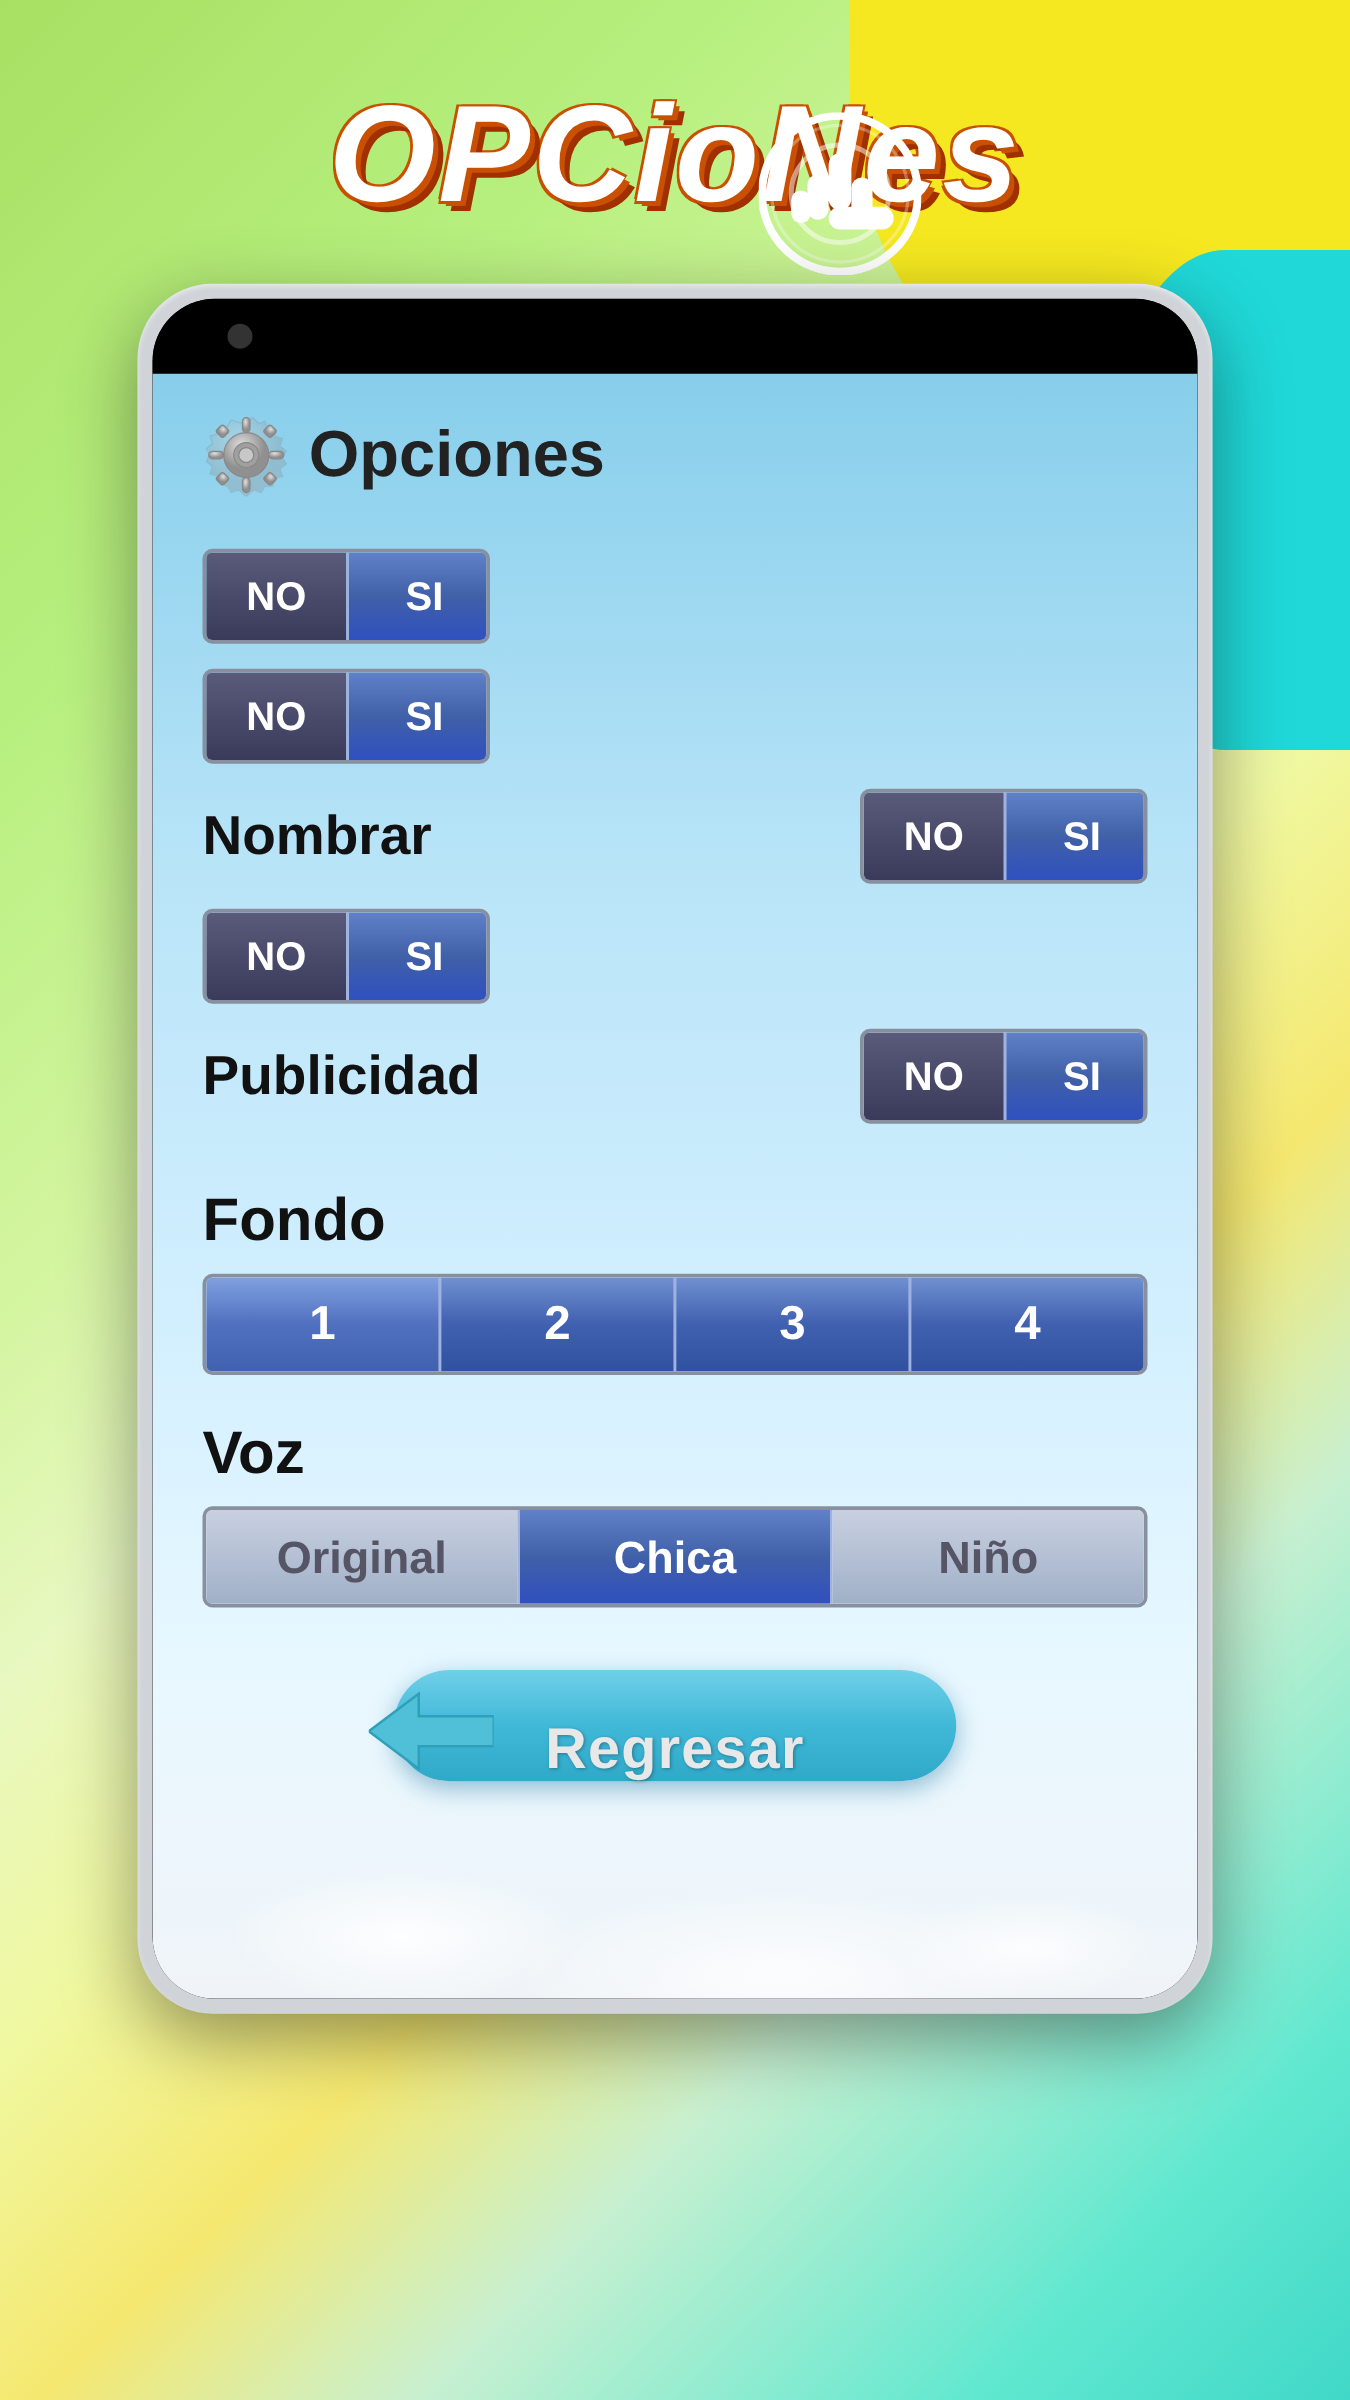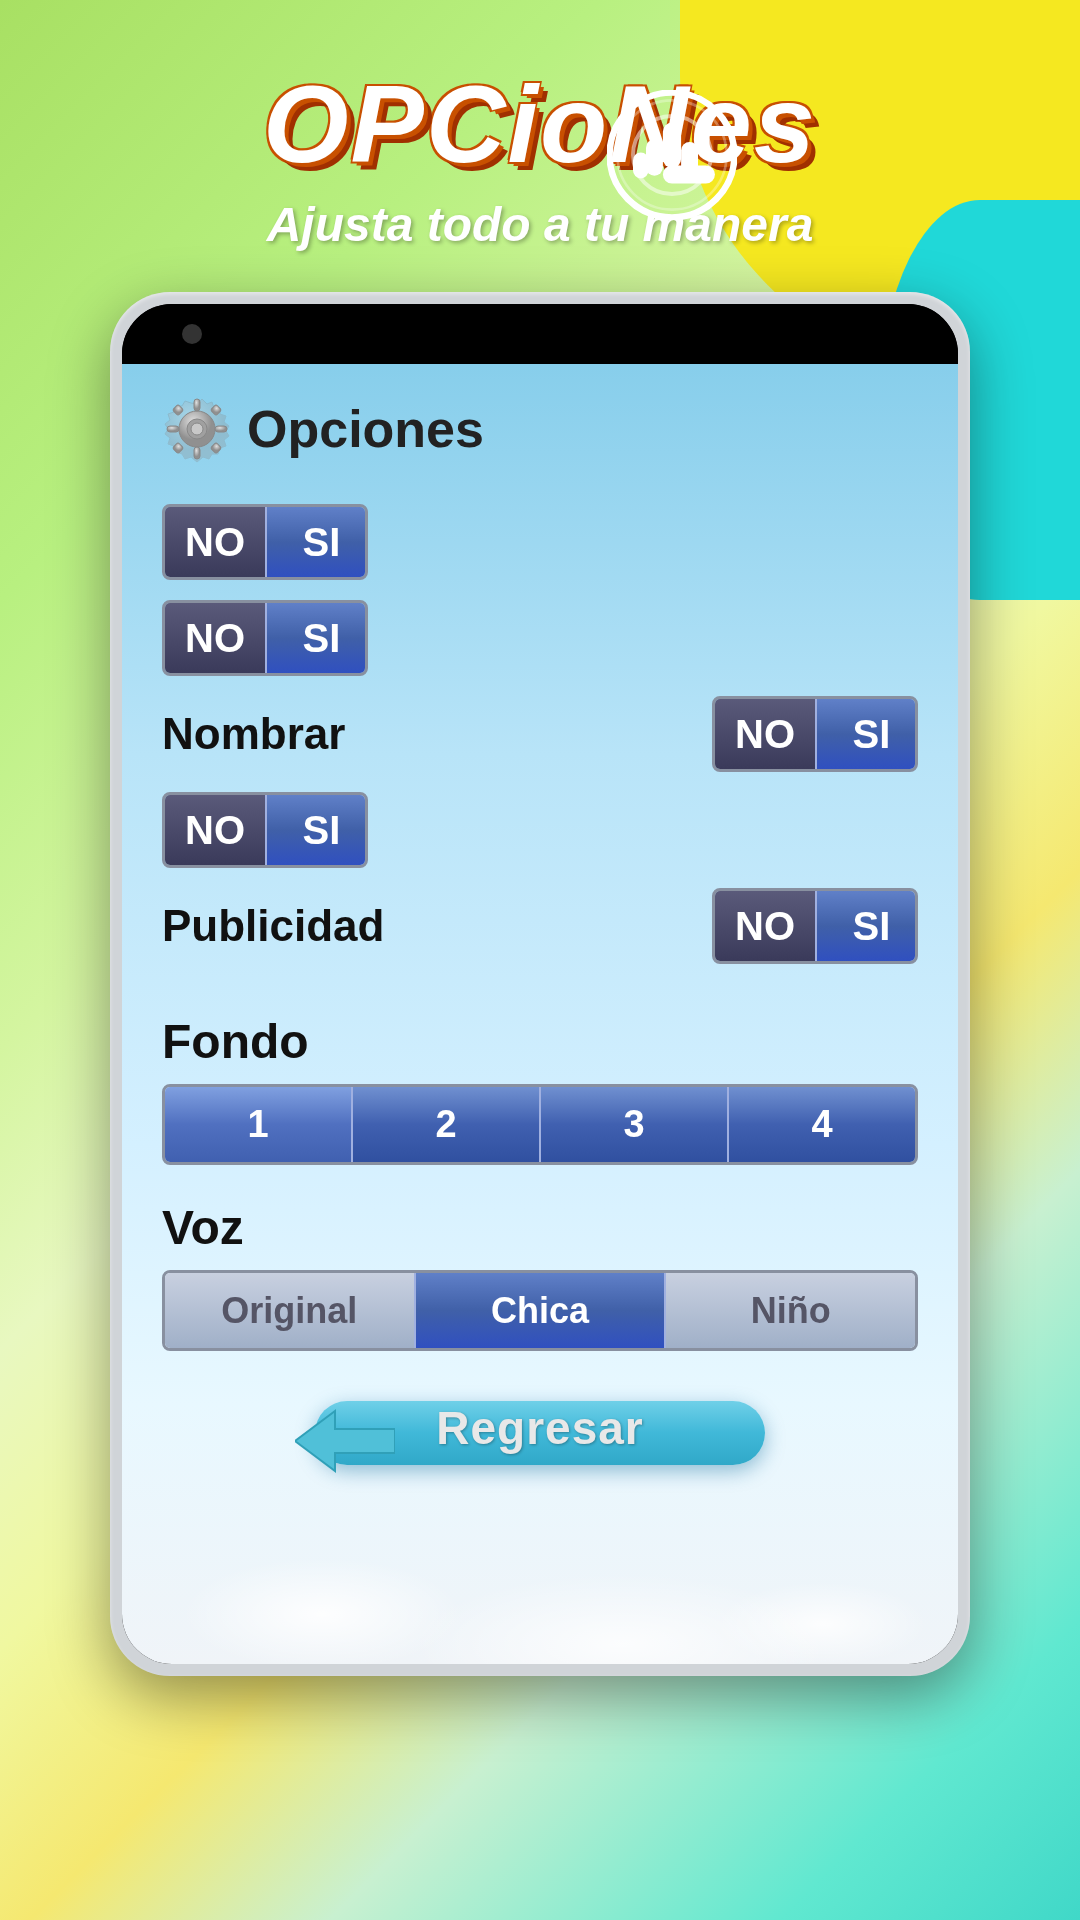--- a/index.html
+++ b/index.html
@@ -171,26 +171,26 @@
     }
 
     .toggle-group {
       display: flex;
       border-radius: 8px;
       overflow: hidden;
       border: 3px solid #8890a0;
     }
 
     .toggle-btn {
-      width: 100px;
+      width: 112px;
       height: 70px;
       display: flex;
       align-items: center;
       justify-content: center;
-      font-size: 40px;
+      font-size: 32px;
       font-weight: 900;
       color: #fff;
       cursor: pointer;
     }
 
     .toggle-no {
       background: linear-gradient(180deg, #5a5a7a 0%, #3a3a5a 100%);
     }
 
     .toggle-si {
@@ -280,25 +280,25 @@
     
     .regresar-container {
       display: flex;
       justify-content: center;
       margin-top: 50px;
     }
 
     .regresar-btn {
       position: relative;
       width: 450px;
-      height: 64px;
+      height: 89px;
       background: linear-gradient(180deg, #70d0e8 0%, #40b8d8 50%, #30a8c8 100%);
       border-radius: 45px;
       display: flex;
-      align-items: flex-start;
+      align-items: flex-end;
       justify-content: center;
       cursor: pointer;
       box-shadow: 0 6px 20px rgba(0,100,150,0.4);
       border: none;
       overflow: visible;
     }
 
     .regresar-arrow {
       position: absolute;
       left: -20px;
@@ -332,21 +332,20 @@
         <rect x="30" y="38" width="13" height="28" rx="6.5"></rect>
         <rect x="57" y="40" width="13" height="26" rx="6.5"></rect>
         <rect x="43" y="58" width="40" height="14" rx="7"></rect>
         <rect x="20" y="48" width="12" height="20" rx="6"></rect>
       </g>
 
       <circle cx="50" cy="50" r="30" fill="none" stroke="white" stroke-width="3" opacity="0.5"></circle>
       <circle cx="50" cy="50" r="42" fill="none" stroke="white" stroke-width="2" opacity="0.3"></circle>
     </svg>
   </div>
-  <div class="subtitle">Ajusta todo a tu manera</div>
 </div>
 
 <div class="phone-container">
   <div class="phone-inner">
     <div class="phone-top-bar">
       <div class="camera-dot"></div>
     </div>
     <div class="phone-screen">
       <div class="screen-clouds"></div>
 

